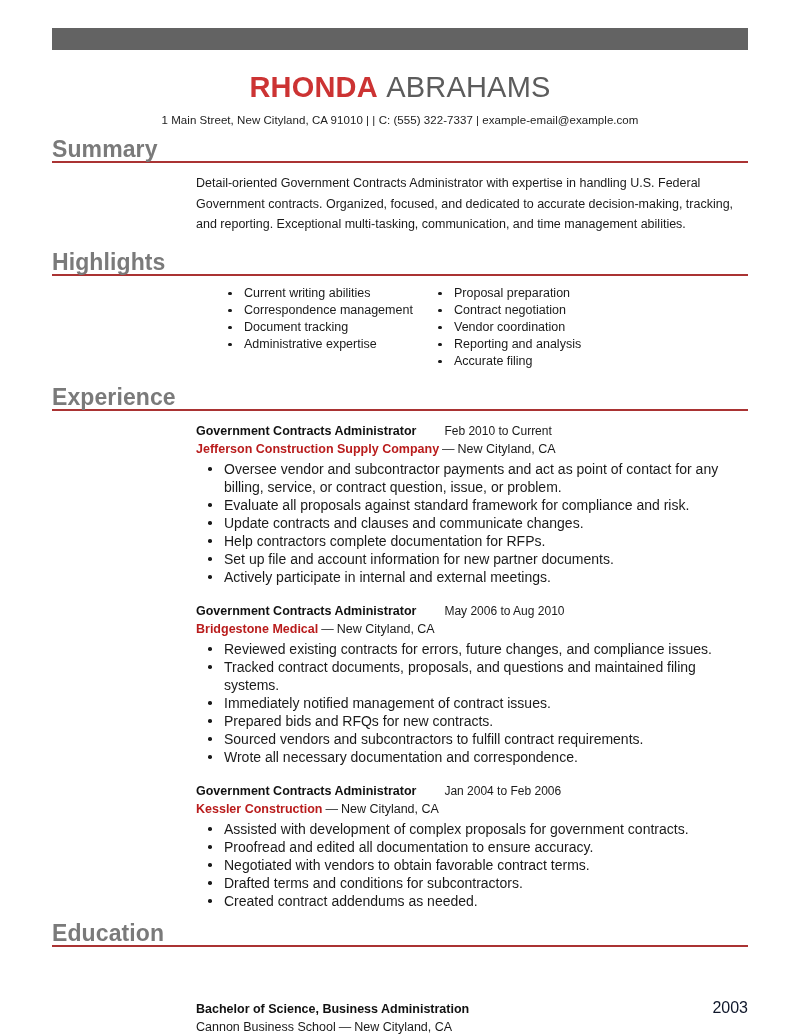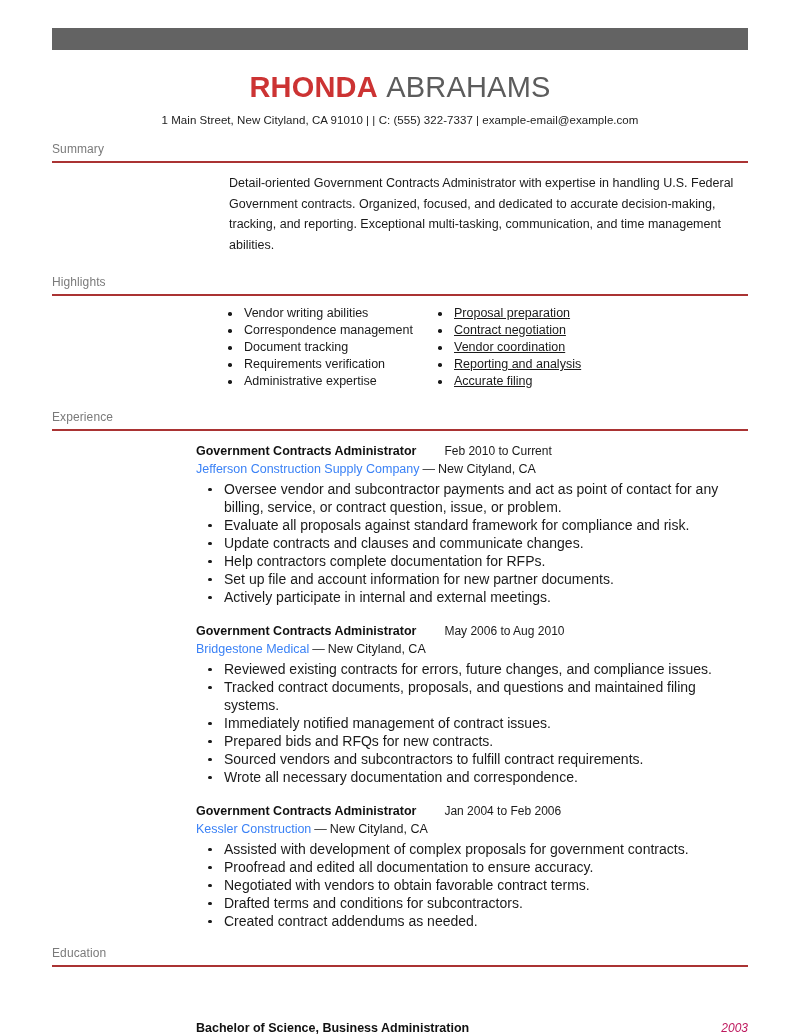--- a/index.html
+++ b/index.html
@@ -77,23 +77,23 @@
   .section {
     width: 100%;
   }
 
   .section-head {
     position: relative;
     padding-bottom: 2px;
   }
 
   .section-title {
-    font-size: 12px;
+    font-size: 23px;
     line-height: 22px;
-    font-weight: 400;
+    font-weight: 700;
     color: #7a7a7a;
     letter-spacing: 0.1px;
   }
 
   .rule {
     width: 100%;
     height: 2px;
     background: #aa3333;
     margin-top: 1px;
   }
@@ -102,34 +102,33 @@
   .section-body {
     padding-left: 144px;
     padding-top: 8px;
   }
 
   .summary-text {
     font-size: 12.5px;
     line-height: 20.5px;
     color: #1a1a1a;
     max-width: 556px;
-    margin-left: 33px;
   }
 
   
   .highlights-wrap {
     display: flex;
     padding-left: 168px;
     padding-top: 7px;
     gap: 0px;
   }
   .hl-col {
     width: 210px;
   }
-  .hl-col.second { width: 200px; text-decoration: underline; }
+  .hl-col.second { width: 200px; }
 
   .hl-item {
     position: relative;
     font-size: 12.5px;
     line-height: 17px;
     color: #1a1a1a;
     padding-left: 24px;
     margin-bottom: 0px;
     height: 17px;
   }
@@ -176,22 +175,22 @@
     color: #1a1a1a;
     white-space: nowrap;
   }
 
   .job-company-row {
     font-size: 12.5px;
     line-height: 18px;
     color: #1a1a1a;
   }
   .job-company {
-    font-weight: 400;
-    color: #3b82f6;
+    font-weight: 700;
+    color: #b91c1c;
     text-align: center;
   }
   .job-dash {
     color: #333333;
     padding: 0 3px;
   }
   .job-location {
     font-weight: 400;
   }
 
@@ -230,24 +229,23 @@
     width: 552px;
     margin-top: 41px;
   }
   .edu-degree {
     font-size: 12.5px;
     line-height: 18px;
     font-weight: 700;
     color: #111111;
   }
   .edu-year {
-    font-size: 12px;
-    line-height: 18px;
-    color: #be185d;
-    font-style: italic;
+    font-size: 16px;
+    line-height: 18px;
+    color: #0f172a;
   }
   .edu-school-row {
     font-size: 12.5px;
     line-height: 18px;
     color: #1a1a1a;
   }
 
   .gap-sm { height: 12px; }
   .gap-md { height: 16px; }
 </style>
@@ -279,24 +277,23 @@
 
     <div class="gap-md"></div>
 
     <div class="section">
       <div class="section-head">
         <div class="section-title">Highlights</div>
         <div class="rule"></div>
       </div>
       <div class="highlights-wrap">
         <div class="hl-col">
-          <div class="hl-item">Vendor writing abilities</div>
+          <div class="hl-item">Current writing abilities</div>
           <div class="hl-item">Correspondence management</div>
           <div class="hl-item">Document tracking</div>
-          <div class="hl-item">Requirements verification</div>
           <div class="hl-item">Administrative expertise</div>
         </div>
         <div class="hl-col second">
           <div class="hl-item">Proposal preparation</div>
           <div class="hl-item">Contract negotiation</div>
           <div class="hl-item">Vendor coordination</div>
           <div class="hl-item">Reporting and analysis</div>
           <div class="hl-item">Accurate filing</div>
         </div>
       </div>

